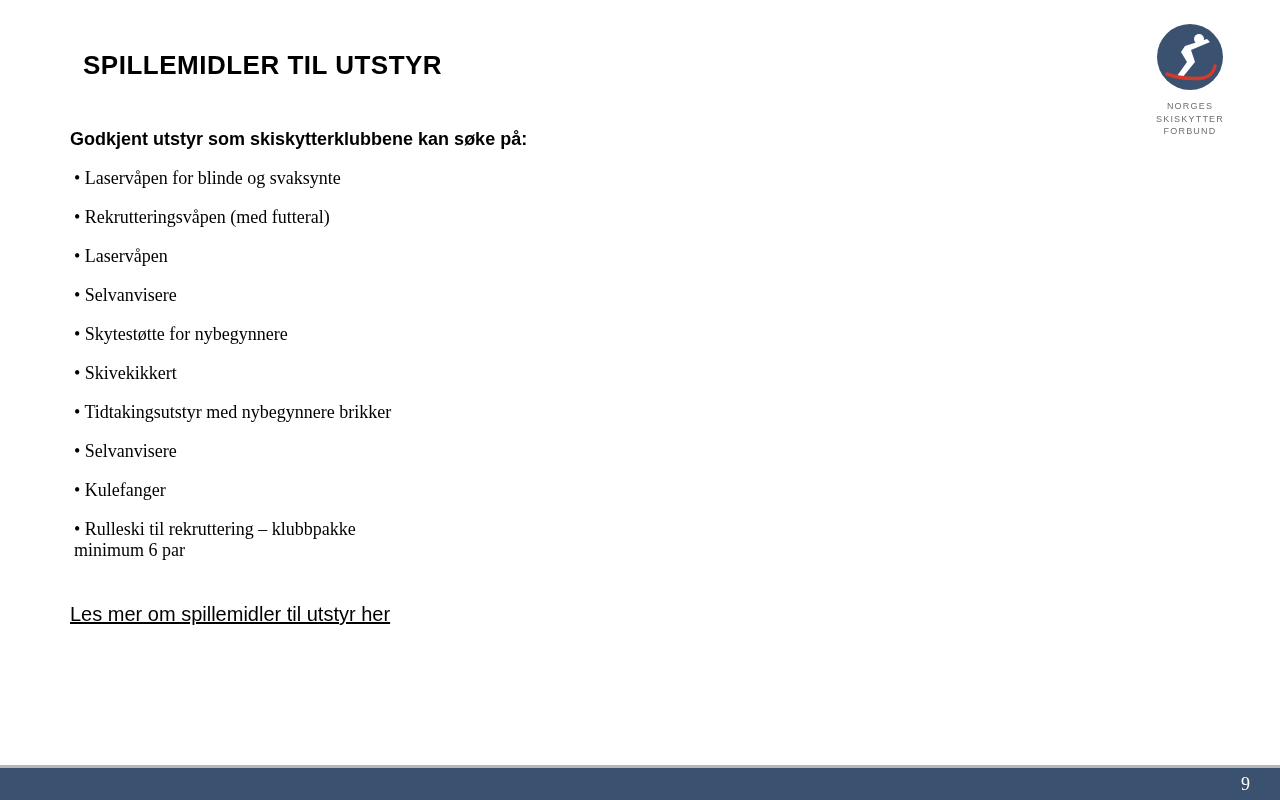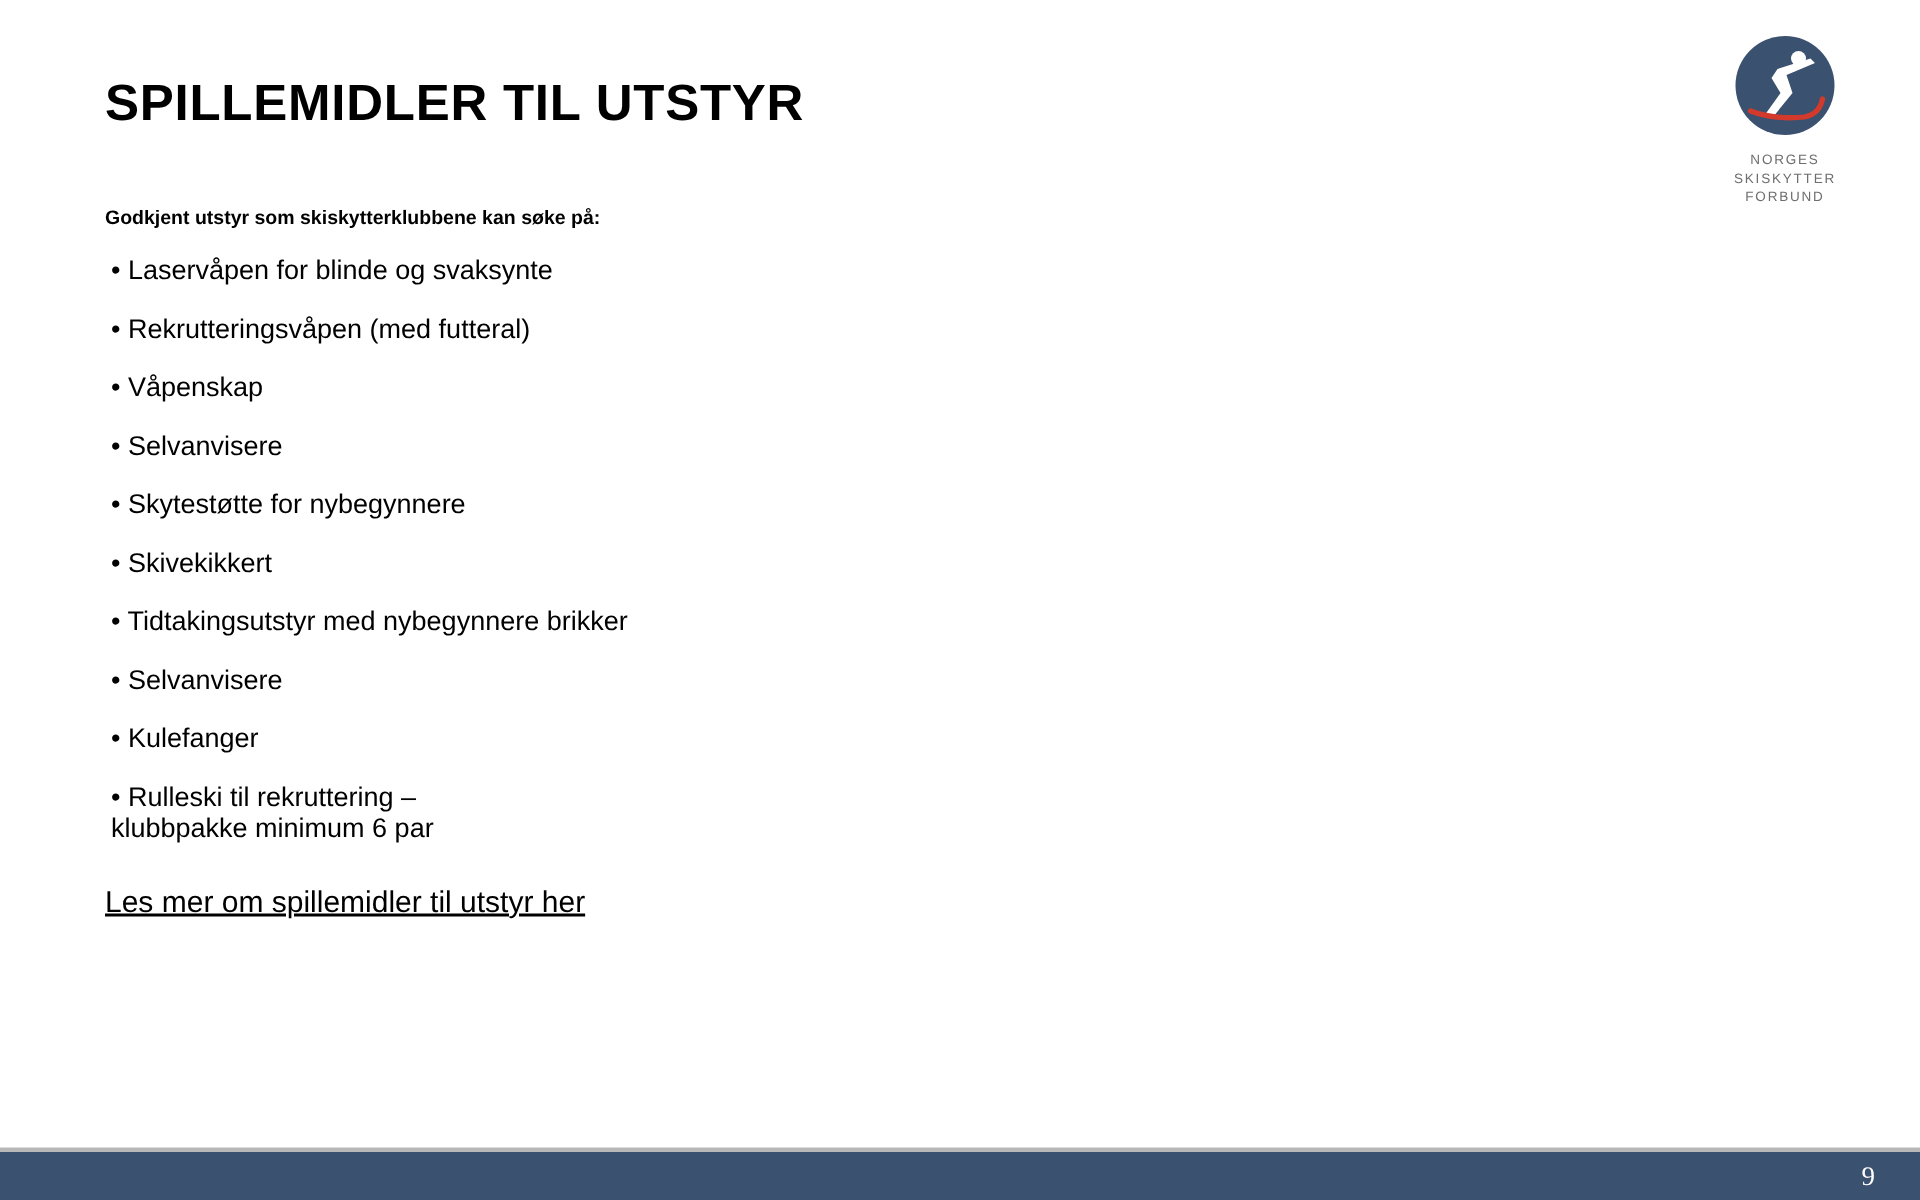--- a/index.html
+++ b/index.html
@@ -9,33 +9,35 @@
     font-family: Arial, Helvetica, sans-serif;
     background: #ffffff;
     position: relative;
     color: #000;
   }
   .content {
     padding: 50px 70px 0 70px;
     width: 1050px;
   }
   h1 {
-    font-size: 34px;
+    font-size: 26px;
     font-weight: 700;
     margin-bottom: 48px;
     letter-spacing: 0.5px;
+    margin-left: 13px;
   }
   .intro {
-    font-size: 13px;
+    font-size: 18px;
     font-weight: 700;
     margin-bottom: 18px;
   }
   ul.items {
     list-style: none;
-    margin-bottom: 28px;
+    margin-bottom: 42px;
+    font-family: Liberation Serif, serif;
   }
   ul.items li {
     font-size: 18px;
     font-weight: 400;
     margin-bottom: 18px;
     padding-left: 4px;
   }
   ul.items li::before {
     content: "• ";
   }
@@ -109,21 +111,21 @@
     <div>FORBUND</div>
   </div>
 </div>
 
 <div class="content">
   <h1>SPILLEMIDLER TIL UTSTYR</h1>
   <p class="intro">Godkjent utstyr som skiskytterklubbene kan søke på:</p>
   <ul class="items">
     <li>Laservåpen for blinde og svaksynte</li>
     <li>Rekrutteringsvåpen (med futteral)</li>
-    <li>Våpenskap</li>
+    <li>Laservåpen</li>
     <li>Selvanvisere</li>
     <li>Skytestøtte for nybegynnere</li>
     <li>Skivekikkert</li>
     <li>Tidtakingsutstyr med nybegynnere brikker</li>
     <li>Selvanvisere</li>
     <li>Kulefanger</li>
     <li style="max-width:300px">Rulleski til rekruttering – klubbpakke minimum 6 par</li>
   </ul>
   <a class="read-more">Les mer om spillemidler til utstyr her</a>
 </div>

